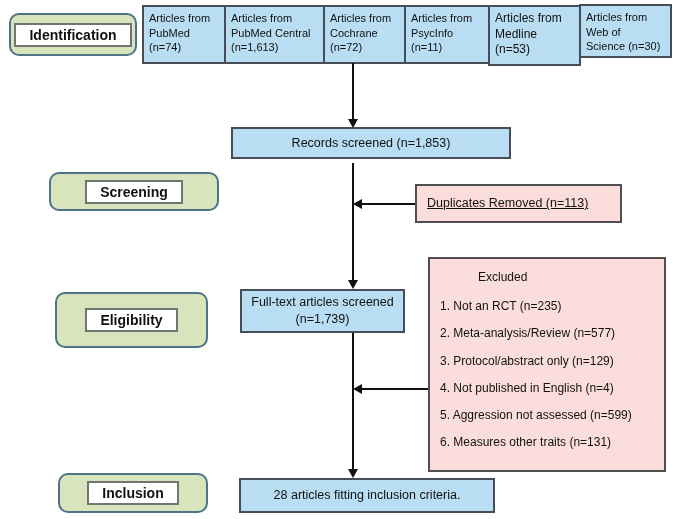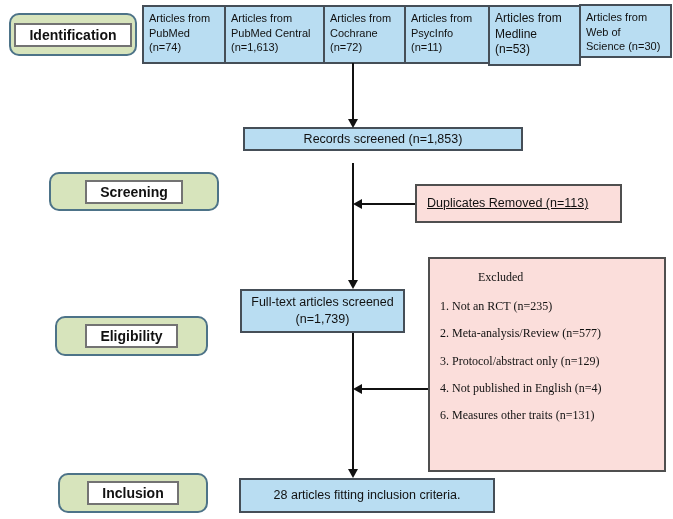--- a/index.html
+++ b/index.html
@@ -7,49 +7,49 @@
   .canvas{position:relative;width:673px;height:519px;background:#fff;overflow:hidden;}
 
   
   .stage{position:absolute;background:var(--stage-green,#d7e4bc);
          border:2px solid var(--stage-border,#4d7388);border-radius:10px;
          display:flex;align-items:center;justify-content:center;box-sizing:border-box;}
   .stage-inner{background:#fff;border:2px solid #737373;padding:2px 13px;
                font-weight:bold;font-size:14px;white-space:nowrap;}
   .stage-identification{left:9px;top:13px;width:128px;height:43px;}
   .stage-screening{left:49px;top:140px;width:170px;height:39px;margin-top:32px;}
-  .stage-eligibility{left:55px;top:292px;width:153px;height:40px;margin-top:24px;}
+  .stage-eligibility{left:55px;top:292px;width:153px;height:56px;}
   .stage-inclusion{left:58px;top:473px;width:150px;height:40px;}
 
   
   .src{position:absolute;background:var(--box-blue,#b9ddf2);
        border:2px solid var(--box-border,#454e57);box-sizing:border-box;
        font-size:11px;line-height:1.33;padding:4px 5px;}
   .src1{left:142px;top:5px;width:84px;height:59px;}
   .src2{left:224px;top:5px;width:101px;height:59px;}
   .src3{left:323px;top:5px;width:83px;height:59px;}
   .src4{left:404px;top:5px;width:86px;height:59px;}
   .src5{left:488px;top:5px;width:93px;height:61px;font-size:12px;line-height:1.3;}
   .src6{left:579px;top:4px;width:93px;height:54px;}
 
   
   .fbox{position:absolute;border:2px solid var(--box-border,#454e57);box-sizing:border-box;
         display:flex;flex-direction:column;align-items:center;justify-content:center;
         text-align:center;font-size:12.5px;line-height:1.35;}
   .blue{background:var(--box-blue,#b9ddf2);}
   .pink{background:var(--box-pink,#fbdedb);border-color:#4f4f4f;}
-  .records-box{left:243px;top:127px;width:280px;height:24px;}
+  .records-box{left:231px;top:127px;width:280px;height:32px;}
   .duplicates-box{left:415px;top:184px;width:207px;height:39px;
                   align-items:flex-start;text-align:left;padding-left:10px;text-decoration:underline;}
   .fulltext-box{left:240px;top:289px;width:165px;height:44px;}
   .inclusion-box{left:239px;top:478px;width:256px;height:35px;}
 
   
   .excluded-box{left:428px;top:257px;width:238px;height:215px;display:block;
-                padding:8px 8px 4px 10px;font-size:12px;text-align:left;font-family:Liberation Serif, serif;}
+                padding:8px 8px 4px 10px;font-size:12px;text-align:left;}
   .excluded-title{margin:2px 0 13px 38px;}
   .excluded-item{margin-bottom:11px;white-space:nowrap;}
 
   
   .vline{position:absolute;width:2px;background:var(--arrow,#111);}
   .hline{position:absolute;height:2px;background:var(--arrow,#111);}
   .head-down{position:absolute;width:0;height:0;
              border-left:5px solid transparent;border-right:5px solid transparent;
              border-top:9px solid var(--arrow,#111);}
   .head-left{position:absolute;width:0;height:0;
@@ -122,20 +122,21 @@
     <span>Full-text articles screened</span>
     <span>(n=1,739)</span>
   </div>
 
   <div class="fbox pink excluded-box">
     <div class="excluded-title">Excluded</div>
     <div class="excluded-item">1. Not an RCT (n=235)</div>
     <div class="excluded-item">2. Meta-analysis/Review (n=577)</div>
     <div class="excluded-item">3. Protocol/abstract only (n=129)</div>
     <div class="excluded-item">4. Not published in English (n=4)</div>
+    <div class="excluded-item">5. Aggression not assessed (n=599)</div>
     <div class="excluded-item">6. Measures other traits (n=131)</div>
   </div>
 
   <div class="fbox blue inclusion-box">
     <span>28 articles fitting inclusion criteria.</span>
   </div>
 
   <div class="vline vline1"></div>
   <div class="head-down head1"></div>
 

